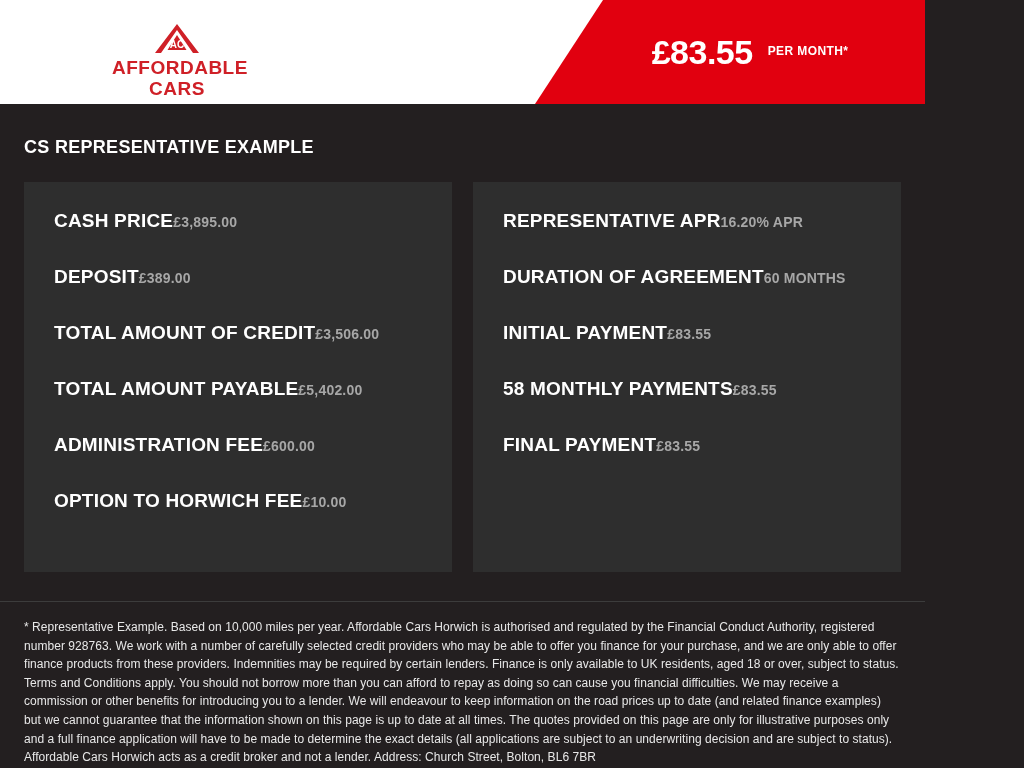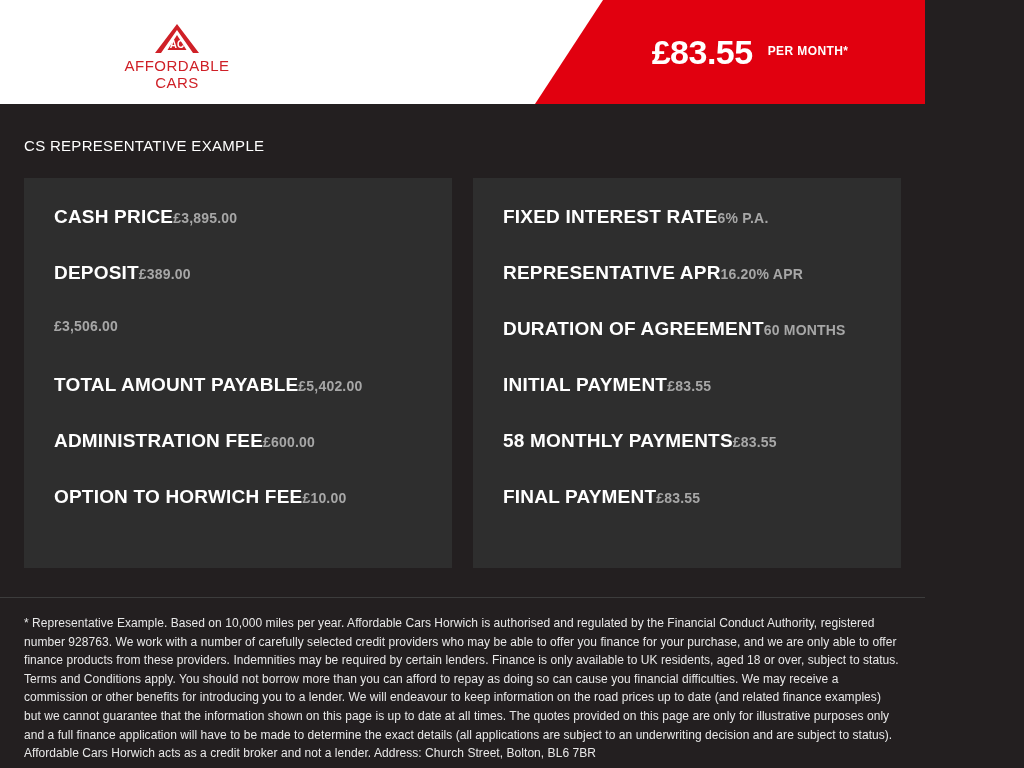--- a/index.html
+++ b/index.html
@@ -32,24 +32,24 @@
     text-align: center;
   }
   .logo-mark {
     width: 56px;
     height: 34px;
     margin: 0 auto 2px auto;
     position: relative;
   }
   .logo-mark svg { display: block; }
   .logo-text {
-    font-size: 15px;
+    font-size: 19px;
     letter-spacing: 0.5px;
     color: #cf2027;
-    font-weight: 400;
+    font-weight: 700;
     line-height: 1.1;
   }
   .logo-sub {
     font-size: 7.5px;
     letter-spacing: 2px;
     color: #8c8c8c;
     margin-top: 12px;
   }
 
   .price-banner {
@@ -77,22 +77,22 @@
     font-size: 12px;
     font-weight: 700;
     letter-spacing: 0.4px;
     margin-left: 15px;
     padding-bottom: 2px;
   }
 
   
   .section-title {
     color: #ffffff;
-    font-size: 15px;
-    font-weight: 400;
+    font-size: 18px;
+    font-weight: 700;
     letter-spacing: 0.3px;
     padding: 33px 0 0 24px;
   }
 
   
   .panels {
     display: flex;
     gap: 21px;
     padding: 24px 24px 0 24px;
   }
@@ -169,42 +169,39 @@
     <div class="panel">
       <div class="row">
         <span class="row-label">CASH PRICE</span>
         <span class="row-value">£3,895.00</span>
       </div>
       <div class="row">
         <span class="row-label">DEPOSIT</span>
         <span class="row-value">£389.00</span>
       </div>
       <div class="row">
+        <span class="row-label">TOTAL AMOUNT OF CREDIT</span>
         <span class="row-value">£3,506.00</span>
       </div>
       <div class="row">
         <span class="row-label">TOTAL AMOUNT PAYABLE</span>
         <span class="row-value">£5,402.00</span>
       </div>
       <div class="row">
         <span class="row-label">ADMINISTRATION FEE</span>
         <span class="row-value">£600.00</span>
       </div>
       <div class="row">
         <span class="row-label">OPTION TO HORWICH FEE</span>
         <span class="row-value">£10.00</span>
       </div>
     </div>
 
     <div class="panel">
       <div class="row">
-        <span class="row-label">FIXED INTEREST RATE</span>
-        <span class="row-value">6% P.A.</span>
-      </div>
-      <div class="row">
         <span class="row-label">REPRESENTATIVE APR</span>
         <span class="row-value">16.20% APR</span>
       </div>
       <div class="row">
         <span class="row-label">DURATION OF AGREEMENT</span>
         <span class="row-value">60 MONTHS</span>
       </div>
       <div class="row">
         <span class="row-label">INITIAL PAYMENT</span>
         <span class="row-value">£83.55</span>

